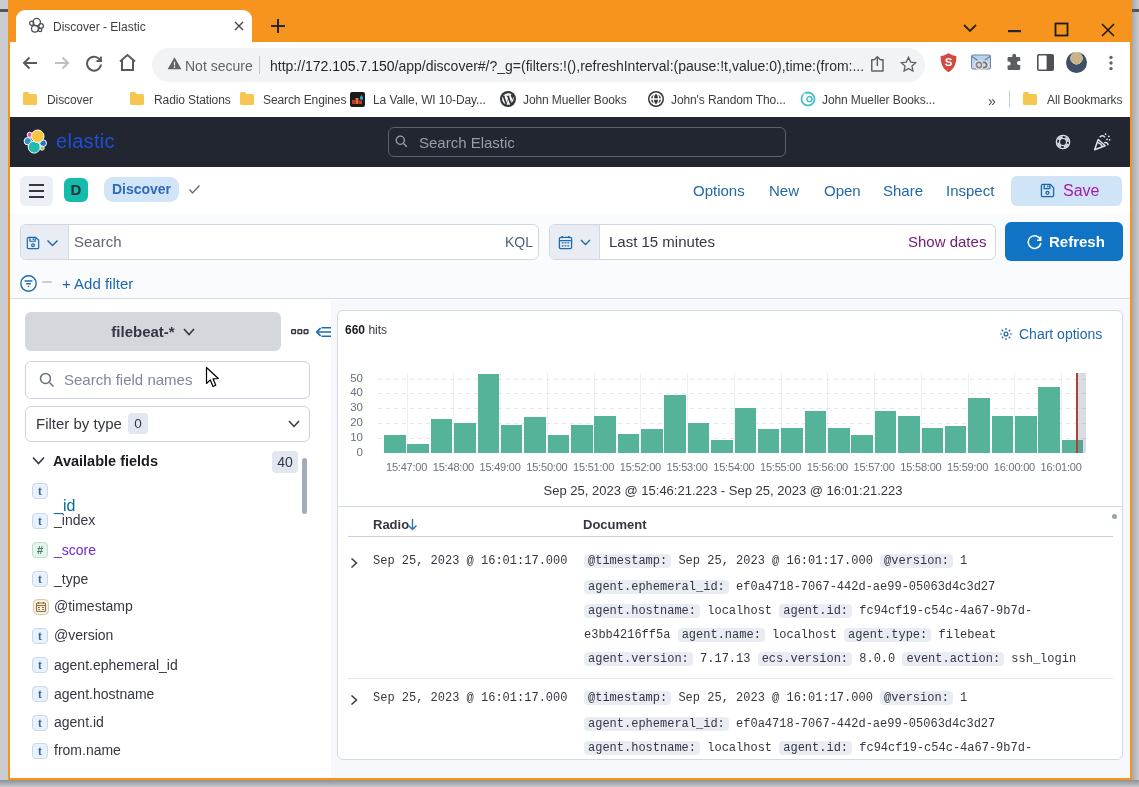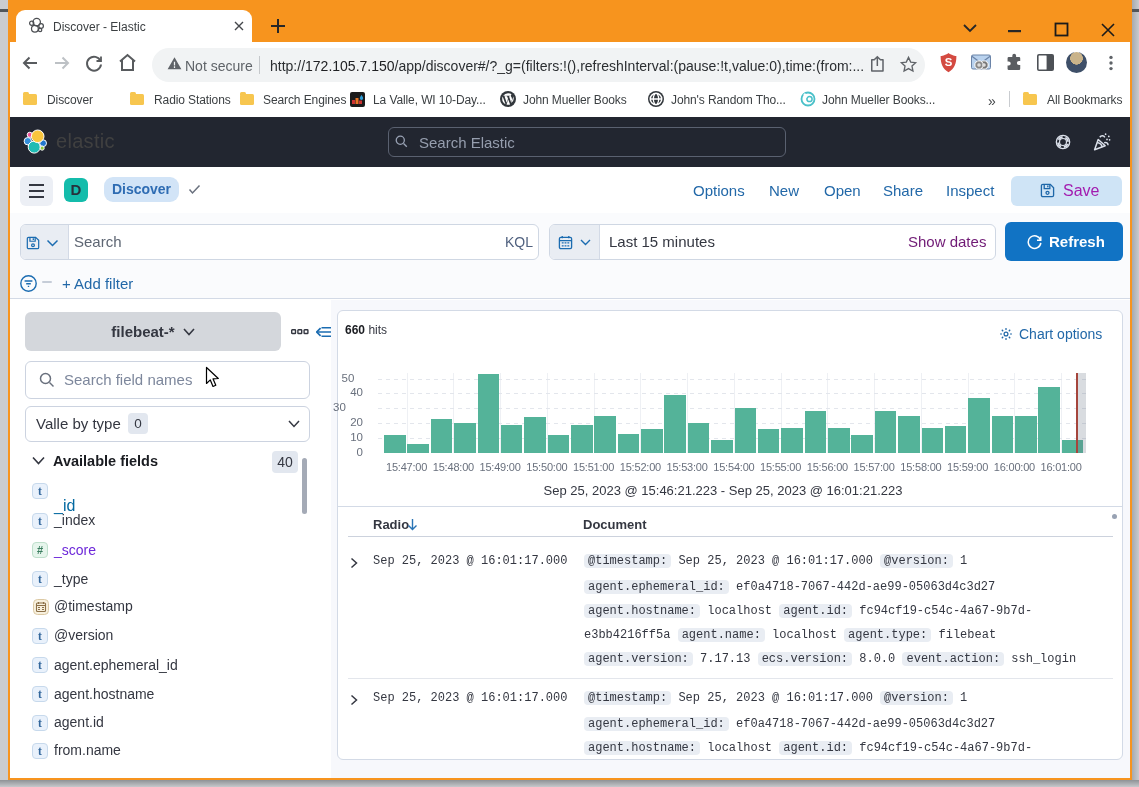--- a/index.html
+++ b/index.html
@@ -169,21 +169,21 @@
 <div class="bk" style="left:1047px">All Bookmarks</div>
 <div id="khead"></div>
   <svg class="abs" style="left:22px;top:128px" width="27" height="27" viewBox="0 0 27 27" stroke="#fff" stroke-width="1">
     <circle cx="7.8" cy="6.8" r="2.6" fill="#ef5098"></circle>
     <circle cx="5.8" cy="13.2" r="3.7" fill="#328ed9"></circle>
     <circle cx="21.1" cy="15.2" r="3.4" fill="#2277cc"></circle>
     <circle cx="20.1" cy="20.1" r="2.1" fill="#8fc937"></circle>
     <circle cx="12.2" cy="19.1" r="6.0" fill="#1fbcb4"></circle>
     <circle cx="15.7" cy="8.3" r="6.3" fill="#f9c53d"></circle>
   </svg>
-  <div class="abs" style="left:56px;top:130px;color:#404040;font-size:20px;letter-spacing:0.3px">elastic</div>
+  <div class="abs" style="left:56px;top:130px;color:#1d4ed8;font-size:20px;letter-spacing:0.3px">elastic</div>
   <div id="ksearch"></div>
   <svg class="abs" style="left:395px;top:135px" width="13" height="13" viewBox="0 0 16 16" fill="none" stroke="#9aa3b5" stroke-width="1.6">
     <circle cx="6.5" cy="6.5" r="5"></circle>
     <path d="M10.5 10.5 L14.5 14.5"></path>
   </svg>
   <div class="abs" style="left:419px;top:134px;color:#969eae;font-size:15px">Search Elastic</div>
   <svg class="abs" style="left:1055px;top:134px" width="16" height="16" viewBox="0 0 18 18" fill="none" stroke="#dbe0ea">
     <circle cx="9" cy="9" r="7.5" stroke-width="1.5"></circle>
     <circle cx="9" cy="9" r="3.9" stroke-width="1.3"></circle>
     <circle cx="9" cy="9" r="5.7" stroke-width="2.1" stroke-dasharray="5.6 3.35" transform="rotate(22 9 9)"></circle>
@@ -272,21 +272,21 @@
   <div class="abs" style="left:25px;top:361px;width:285px;height:38px;background:#fff;border:1px solid #ccd3e0;border-radius:6px"></div>
   <svg class="abs" style="left:39px;top:372px" width="16" height="16" viewBox="0 0 16 16" fill="none" stroke="#69707d" stroke-width="1.5">
     <circle cx="6.5" cy="6.5" r="5"></circle>
     <path d="M10.5 10.5 L14.5 14.5"></path>
   </svg>
   <div class="abs" style="left:64px;top:371px;font-size:15px;color:#7d879c">Search field names</div>
   <svg class="abs" style="left:205px;top:366px" width="16" height="23" viewBox="0 0 16 23">
     <path d="M1.5 1.5 L1.5 17.5 L5.3 13.9 L8 20.5 L10.8 19.3 L8.1 12.9 L13.3 12.5 Z" fill="#fff" stroke="#000" stroke-width="1.2" stroke-linejoin="round"></path>
   </svg>
   <div class="abs" style="left:25px;top:406px;width:285px;height:36px;background:#fff;border:1px solid #ccd3e0;border-radius:6px"></div>
-  <div class="abs" style="left:36px;top:415px;font-size:15px;color:#343741">Valle by type</div>
+  <div class="abs" style="left:36px;top:415px;font-size:15px;color:#343741">Filter by type</div>
   <div class="abs" style="left:128px;top:413px;width:20px;height:21px;background:#e2e7ef;border-radius:4px;text-align:center;line-height:21px;font-size:13.5px;color:#343741">0</div>
   <svg class="abs" style="left:288px;top:420px" width="12" height="8" viewBox="0 0 12 8" fill="none" stroke="#343741" stroke-width="1.5">
     <path d="M1 1 L6 6.5 L11 1"></path>
   </svg>
   <svg class="abs" style="left:32px;top:456px" width="13" height="9" viewBox="0 0 13 9" fill="none" stroke="#343741" stroke-width="1.6">
     <path d="M1 1.5 L6.5 7.5 L12 1.5"></path>
   </svg>
   <div class="abs" style="left:53px;top:453px;font-size:14.5px;font-weight:bold;color:#1a1c21">Available fields</div>
   <div class="abs" style="left:272px;top:451px;width:26px;height:22px;background:#e2e7ef;border-radius:4px;text-align:center;line-height:22px;font-size:14px;color:#343741">40</div>
   <div class="abs" style="left:302px;top:458px;width:5px;height:56px;background:#a4aab6;border-radius:3px"></div>
@@ -371,23 +371,23 @@
   <div class="bar" style="left:921.5px;top:427.7px;width:21.5px;height:25.3px"></div>
   <div class="bar" style="left:944.9px;top:426.2px;width:21.5px;height:26.8px"></div>
   <div class="bar" style="left:968.2px;top:397.9px;width:21.5px;height:55.1px"></div>
   <div class="bar" style="left:991.6px;top:415.8px;width:21.5px;height:37.2px"></div>
   <div class="bar" style="left:1015.0px;top:415.8px;width:21.5px;height:37.2px"></div>
   <div class="bar" style="left:1038.4px;top:387.4px;width:21.5px;height:65.6px"></div>
   <div class="bar" style="left:1061.7px;top:439.6px;width:21.5px;height:13.4px"></div>
   <div class="abs" style="left:333px;top:446.0px;width:30px;text-align:right;font-size:11.5px;color:#69707d">0</div>
   <div class="abs" style="left:333px;top:431.1px;width:30px;text-align:right;font-size:11.5px;color:#69707d">10</div>
   <div class="abs" style="left:333px;top:416.2px;width:30px;text-align:right;font-size:11.5px;color:#69707d">20</div>
-  <div class="abs" style="left:333px;top:401.3px;width:30px;text-align:left;font-size:11.5px;color:#69707d">30</div>
+  <div class="abs" style="left:333px;top:401.3px;width:30px;text-align:right;font-size:11.5px;color:#69707d">30</div>
   <div class="abs" style="left:333px;top:386.4px;width:30px;text-align:right;font-size:11.5px;color:#69707d">40</div>
-  <div class="abs" style="left:333px;top:371.5px;width:30px;text-align:center;font-size:11.5px;color:#69707d">50</div>
+  <div class="abs" style="left:333px;top:371.5px;width:30px;text-align:right;font-size:11.5px;color:#69707d">50</div>
   <div class="abs xlab" style="left:376.6px">15:47:00</div>
   <div class="abs xlab" style="left:423.4px">15:48:00</div>
   <div class="abs xlab" style="left:470.1px">15:49:00</div>
   <div class="abs xlab" style="left:516.9px">15:50:00</div>
   <div class="abs xlab" style="left:563.6px">15:51:00</div>
   <div class="abs xlab" style="left:610.4px">15:52:00</div>
   <div class="abs xlab" style="left:657.1px">15:53:00</div>
   <div class="abs xlab" style="left:703.9px">15:54:00</div>
   <div class="abs xlab" style="left:750.6px">15:55:00</div>
   <div class="abs xlab" style="left:797.4px">15:56:00</div>

